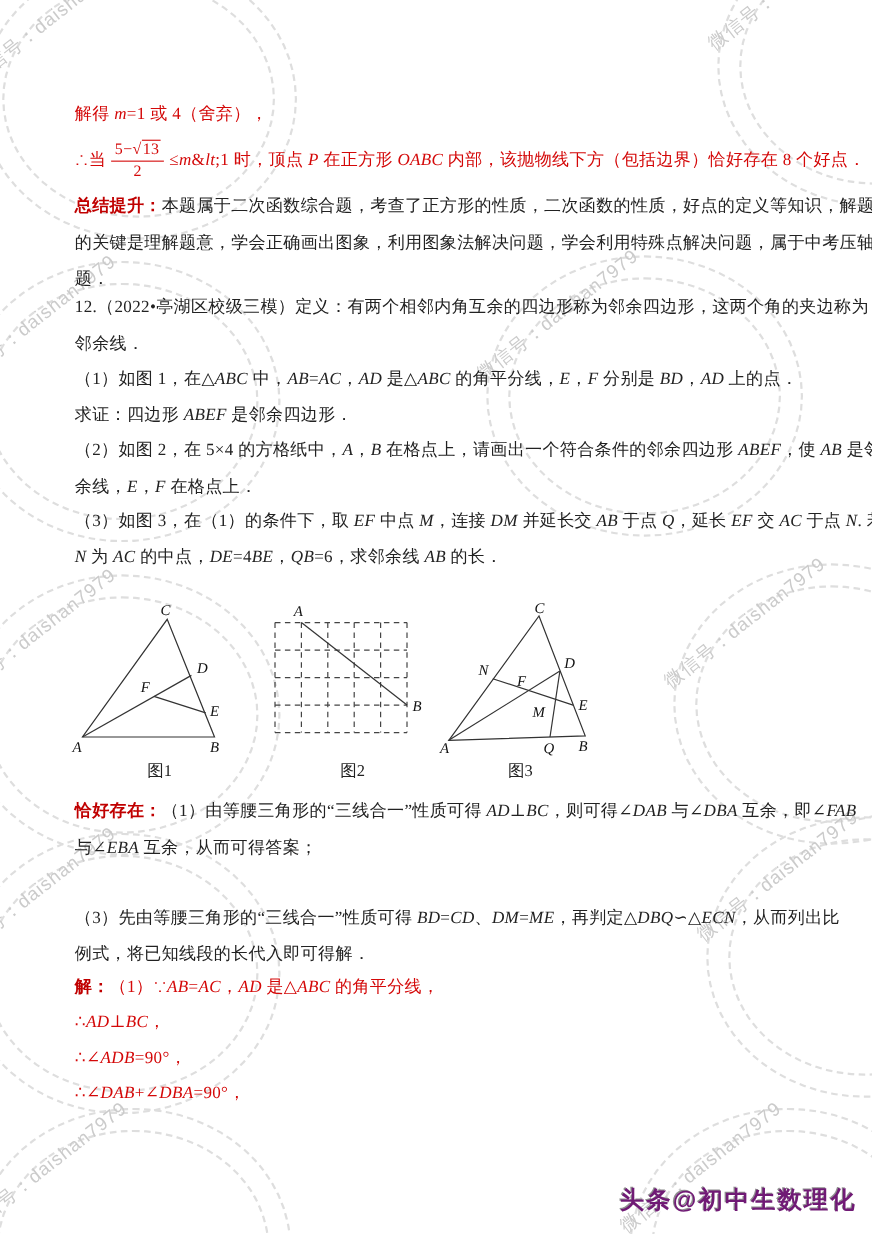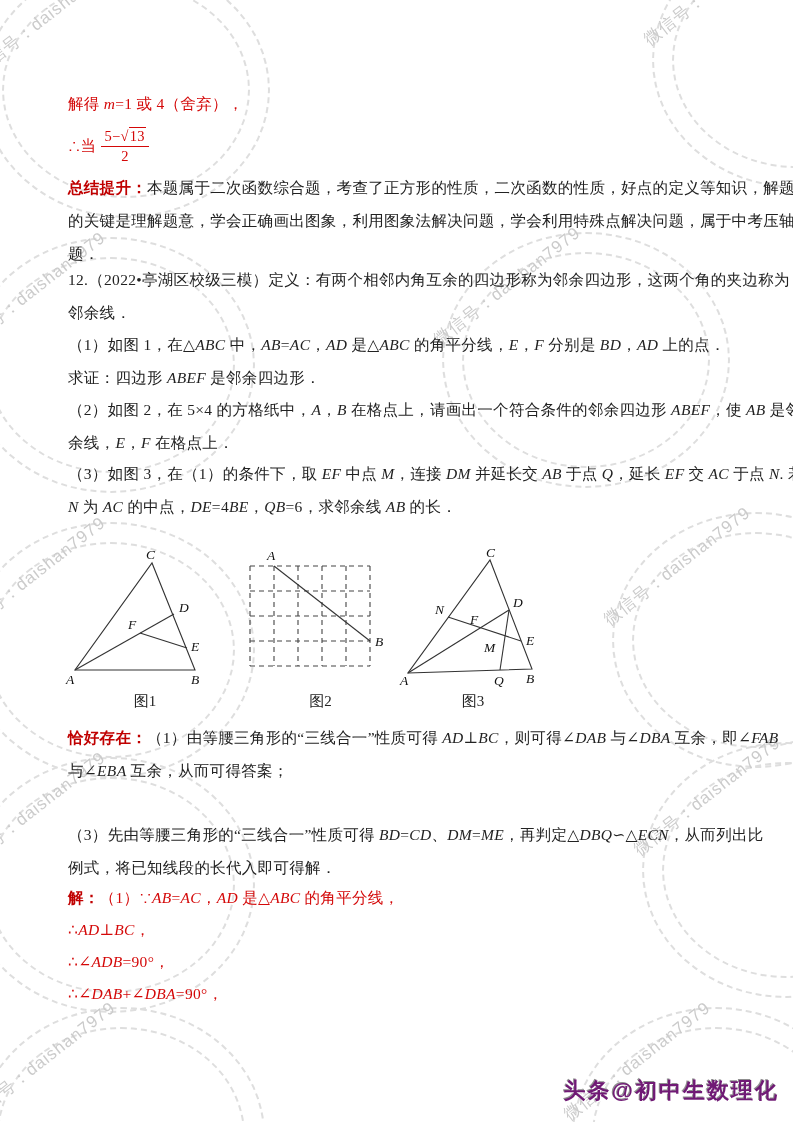--- a/index.html
+++ b/index.html
@@ -107,20 +107,21 @@
   </div>
 
   <div class="tline red" style="top:92px">解得 <i>m</i>=1 或 4（舍弃），</div>
 
   <div class="tline red frac-line" style="top:120px">
     <span>∴当</span>
     <span class="frac">
       <span class="num"><span>5−</span><span>√</span><span class="radand">13</span></span>
       <span class="den">2</span>
     </span>
+    <span>≤<i>m</i>&amp;<i>lt</i>;1 时，顶点 <i>P</i> 在正方形 <i>OABC</i> 内部，该抛物线下方（包括边界）恰好存在 8 个好点．</span>
   </div>
 
   <div class="tline" style="top:176px"><b class="rhead">总结提升：</b><span>本题属于二次函数综合题，考查了正方形的性质，二次函数的性质，好点的定义等知识，解题</span></div>
   <div class="tline" style="top:209px">的关键是理解题意，学会正确画出图象，利用图象法解决问题，学会利用特殊点解决问题，属于中考压轴</div>
   <div class="tline" style="top:242px">题．</div>
 
   <div class="tline" style="top:268px">12.（2022•亭湖区校级三模）定义：有两个相邻内角互余的四边形称为邻余四边形，这两个角的夹边称为</div>
   <div class="tline" style="top:301px">邻余线．</div>
   <div class="tline" style="top:333px">（1）如图 1，在△<i>ABC</i> 中，<i>AB</i>=<i>AC</i>，<i>AD</i> 是△<i>ABC</i> 的角平分线，<i>E</i>，<i>F</i> 分别是 <i>BD</i>，<i>AD</i> 上的点．</div>
   <div class="tline" style="top:366px">求证：四边形 <i>ABEF</i> 是邻余四边形．</div>

